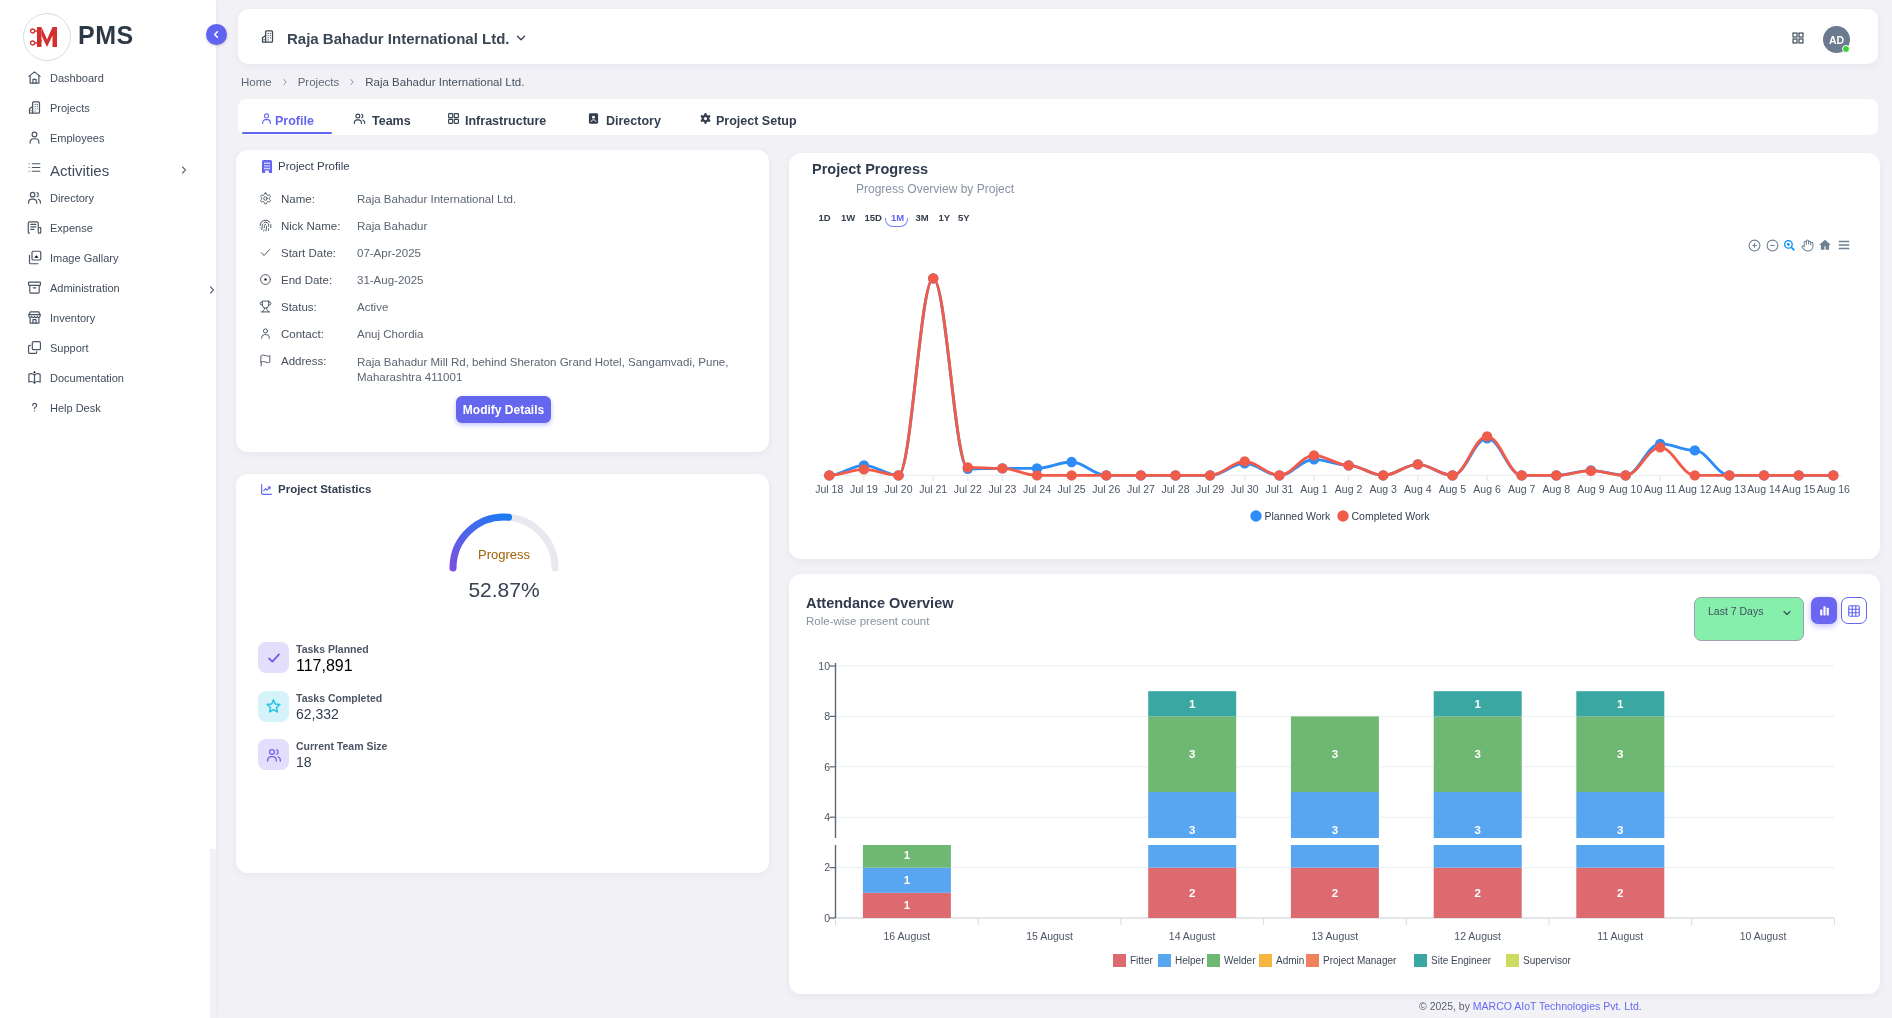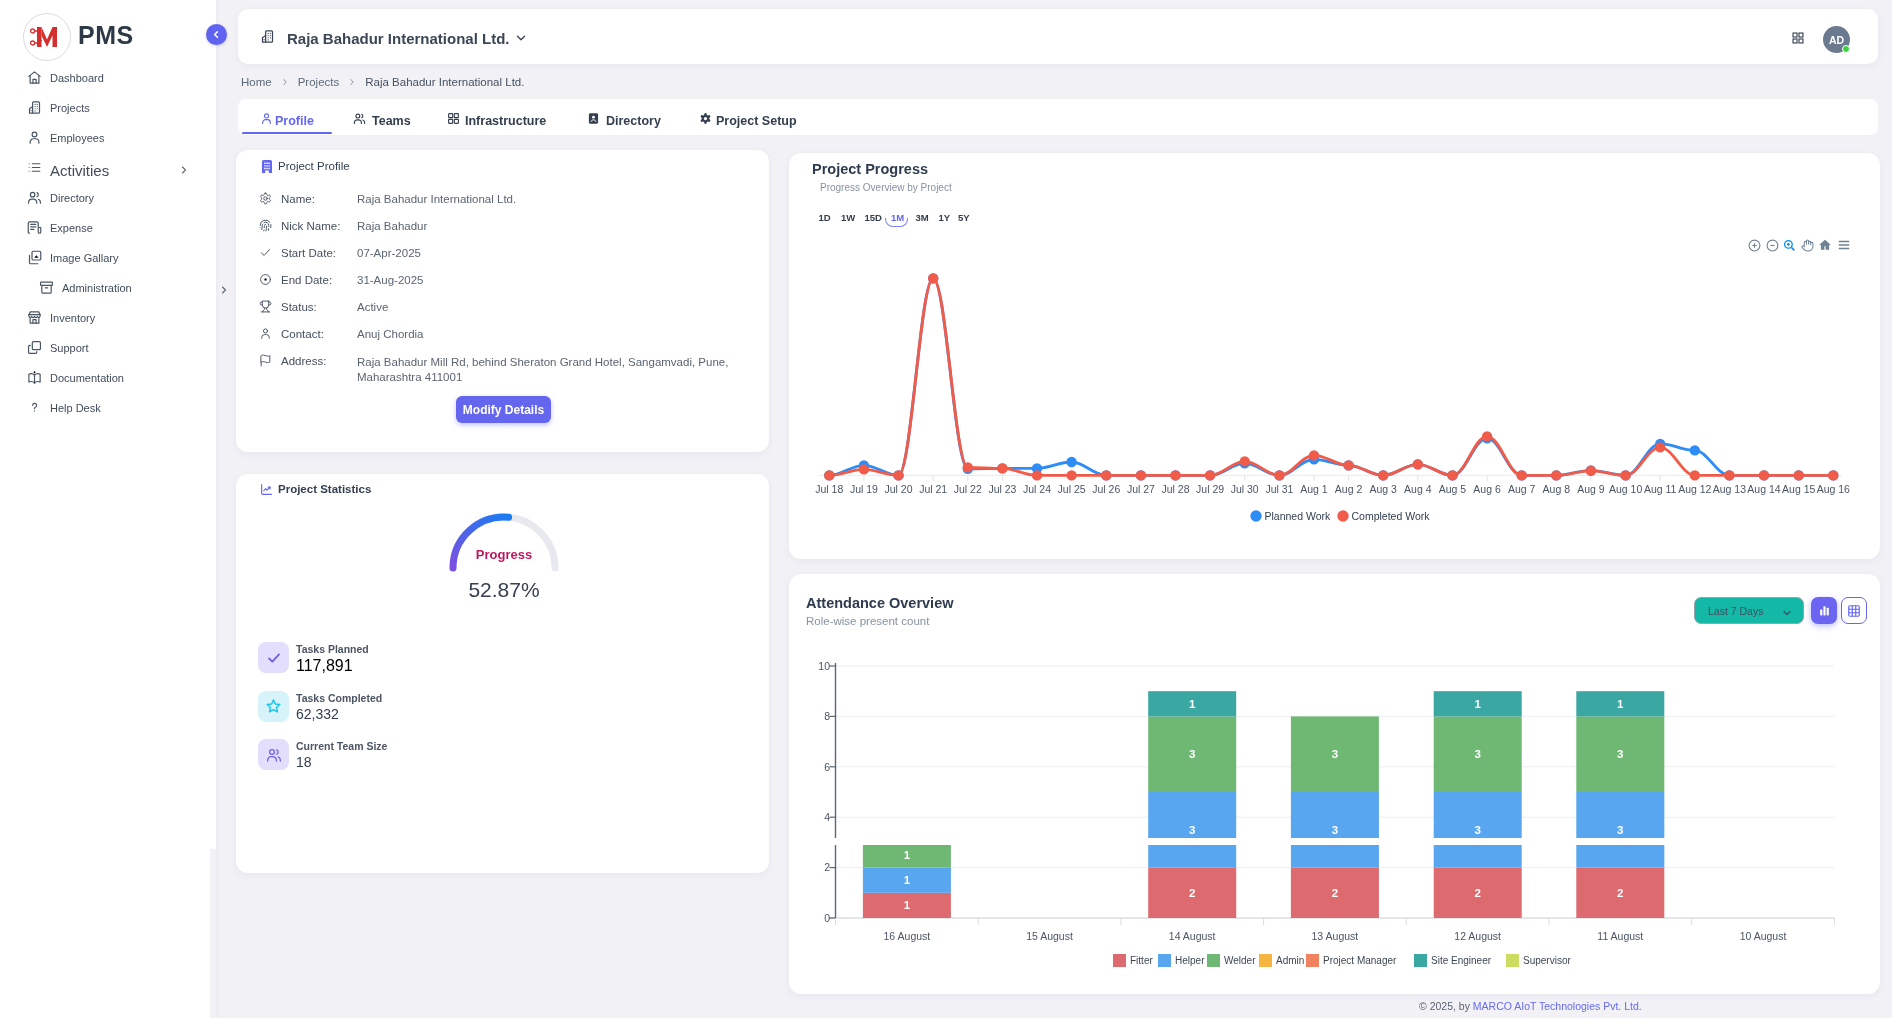--- a/index.html
+++ b/index.html
@@ -70,21 +70,21 @@
       <span style="position:absolute;left:50px;top:9px;font-size:11px;color:#414c5b">Expense</span>
     </div>
 <div style="position:absolute;left:0;top:243px;width:216px;height:30px">
       <span style="position:absolute;left:27px;top:7px"><svg width="15" height="15" viewBox="0 0 24 24" fill="none" stroke="#4a5564" stroke-width="1.9" stroke-linecap="round" stroke-linejoin="round" style="">
           <path d="M17.5 22H6a2 2 0 0 1-2-2V8.5"></path>
           <rect x="8" y="2" width="14" height="14" rx="2"></rect>
           <path d="m11.5 12.5 3.5-4 3.5 4z" fill="currentColor" stroke="none"></path>
         </svg></span>
       <span style="position:absolute;left:50px;top:9px;font-size:11px;color:#414c5b">Image Gallary</span>
     </div>
-<div style="position:absolute;left:12px;top:273px;width:244px;height:30px">
+<div style="position:absolute;left:0;top:273px;width:244px;height:30px">
       <span style="position:absolute;left:27px;top:7px"><svg width="15" height="15" viewBox="0 0 24 24" fill="none" stroke="#4a5564" stroke-width="1.9" stroke-linecap="round" stroke-linejoin="round" style="">
           <rect x="2.5" y="3.5" width="19" height="5" rx="1"></rect>
           <path d="M4.5 8.5V19a2 2 0 0 0 2 2h11a2 2 0 0 0 2-2V8.5"></path>
           <path d="M10 12.5h4"></path>
         </svg></span>
       <span style="position:absolute;left:50px;top:9px;font-size:11px;color:#414c5b">Administration</span>
       <span style="position:absolute;right:26px;top:9px"><svg width="12" height="12" viewBox="0 0 24 24" fill="none" stroke="#5a6472" stroke-width="2.2" stroke-linecap="round" stroke-linejoin="round" style="">
           <path d="m9 6 6 6-6 6"></path>
         </svg></span>
     </div>
@@ -275,21 +275,21 @@
 <svg width="160" height="70" style="position:absolute;left:424px;top:511px" viewBox="0 0 160 70">
 <defs>
         <linearGradient id="gg" x1="0" y1="1" x2="1" y2="0">
 <stop offset="0" stop-color="#7b50e2"></stop>
           <stop offset="1" stop-color="#1a7cf2"></stop>
 </linearGradient>
       </defs>
 <path d="M29.0 57 A51.0 51.0 0 0 1 131.0 57" fill="none" stroke="#e8e8ef" stroke-width="7" stroke-linecap="round"></path>
 <path d="M29.0 57 A51.0 51.0 0 0 1 84.59 6.21" fill="none" stroke="url(#gg)" stroke-width="7" stroke-linecap="round"></path>
 </svg>
-<div style="position:absolute;left:404px;top:547px;width:200px;text-align:center;font-size:13px;font-weight:bold;color:#be185d">Progress</div>
+<div style="position:absolute;left:404px;top:547px;width:200px;text-align:center;font-size:13px;font-weight:normal;color:#a16207">Progress</div>
 <div style="position:absolute;left:404px;top:578px;width:200px;text-align:center;font-size:21px;color:#374151">52.87%</div>
 <div style="position:absolute;left:258px;top:642px;width:400px;height:34px">
       <span style="position:absolute;left:0;top:0;width:31px;height:31px;background:#e2defb;border-radius:8px;display:flex;align-items:center;justify-content:center">
         <svg width="16" height="16" viewBox="0 0 24 24" fill="none" stroke="#6d5be8" stroke-width="2.6" stroke-linecap="round" stroke-linejoin="round" style="">
           <path d="m4.5 12.5 5 5 10-11"></path>
         </svg>
       </span>
       <span style="position:absolute;left:38px;top:1px;font-size:10.5px;font-weight:bold;color:#4b5563">Tasks Planned</span>
       <span style="position:absolute;left:38px;top:15px;font-size:16px;color:#000000">117,891</span>
     </div>
@@ -310,21 +310,21 @@
           <path d="M16 4.2a3.6 3.6 0 0 1 0 6.6"></path>
           <path d="M21.5 21v-1.4a5.1 5.1 0 0 0-3.4-4.8"></path>
         </svg>
       </span>
       <span style="position:absolute;left:38px;top:1px;font-size:10.5px;font-weight:bold;color:#4b5563">Current Team Size</span>
       <span style="position:absolute;left:38px;top:15px;font-size:14px;color:#313d4f">18</span>
     </div>
 
 <div class="card" style="left:789px;top:153px;width:1091px;height:406px"></div>
 <span style="position:absolute;left:812px;top:160.5px;font-size:14.5px;font-weight:bold;color:#2f3b4e">Project Progress</span>
-<span style="position:absolute;left:820px;top:182px;font-size:10px;color:#8792a2">Progress Overview by Project</span>
+<span style="position:absolute;left:856px;top:182px;font-size:12px;color:#8792a2">Progress Overview by Project</span>
 <div style="position:absolute;left:884.5px;top:218px;width:23px;height:9px;border:1.3px solid #7a81f7;border-top:none;border-radius:0 0 8px 8px"></div>
 <span style="position:absolute;left:891px;top:211.5px;font-size:9.5px;font-weight:bold;color:#6366f1">1M</span>
 <span style="position:absolute;left:818.5px;top:211.5px;font-size:9.5px;font-weight:bold;color:#333d4c">1D</span>
 <span style="position:absolute;left:841px;top:211.5px;font-size:9.5px;font-weight:bold;color:#333d4c">1W</span>
 <span style="position:absolute;left:864.5px;top:211.5px;font-size:9.5px;font-weight:bold;color:#333d4c">15D</span>
 <span style="position:absolute;left:915.5px;top:211.5px;font-size:9.5px;font-weight:bold;color:#333d4c">3M</span>
 <span style="position:absolute;left:938.5px;top:211.5px;font-size:9.5px;font-weight:bold;color:#333d4c">1Y</span>
 <span style="position:absolute;left:958px;top:211.5px;font-size:9.5px;font-weight:bold;color:#333d4c">5Y</span>
 
 <div style="position:absolute;left:1748px;top:238px;display:flex;gap:4.5px;align-items:center">
@@ -481,21 +481,21 @@
 <circle cx="1256" cy="516" r="5.7" fill="#2e8cf6"></circle>
 <text x="1264.5" y="520" font-size="10.5" fill="#33404f" font-family="Liberation Sans, sans-serif">Planned Work</text>
 <circle cx="1343" cy="516" r="5.7" fill="#f15b49"></circle>
 <text x="1351.5" y="520" font-size="10.5" fill="#33404f" font-family="Liberation Sans, sans-serif">Completed Work</text>
 </svg>
 
 <div class="card" style="left:789px;top:574px;width:1091px;height:420px"></div>
 <span style="position:absolute;left:806px;top:595px;font-size:14.5px;font-weight:bold;color:#2f3b4e">Attendance Overview</span>
 <span style="position:absolute;left:806px;top:615px;font-size:11.5px;color:#8792a2">Role-wise present count</span>
 
-<div style="position:absolute;left:1694px;top:597px;width:110px;height:27px;border:1.3px solid #9aa3ad;border-radius:7px;background:#14b8a6">
+<div style="position:absolute;left:1694px;top:597px;width:110px;height:44px;border:1.3px solid #9aa3ad;border-radius:7px;background:#86efac">
   <span style="position:absolute;left:13px;top:7px;font-size:10.5px;color:#414d5d">Last 7 Days</span>
   <span style="position:absolute;right:10px;top:7px"><svg width="12" height="12" viewBox="0 0 24 24" fill="none" stroke="#414d5d" stroke-width="2.4" stroke-linecap="round" stroke-linejoin="round" style="">
           <path d="m6 9 6 6 6-6"></path>
         </svg></span>
 </div>
 <div style="position:absolute;left:1811px;top:597px;width:26px;height:27px;background:#6b65f1;border-radius:7px;display:flex;align-items:center;justify-content:center;box-shadow:0 2px 6px rgba(107,101,241,.45)">
   <svg width="13" height="13" viewBox="0 0 24 24" fill="#fff">
         <rect x="4" y="10" width="4" height="11" rx="1"></rect>
         <rect x="10" y="4" width="4" height="17" rx="1"></rect>
         <rect x="16" y="7" width="4" height="14" rx="1"></rect>

